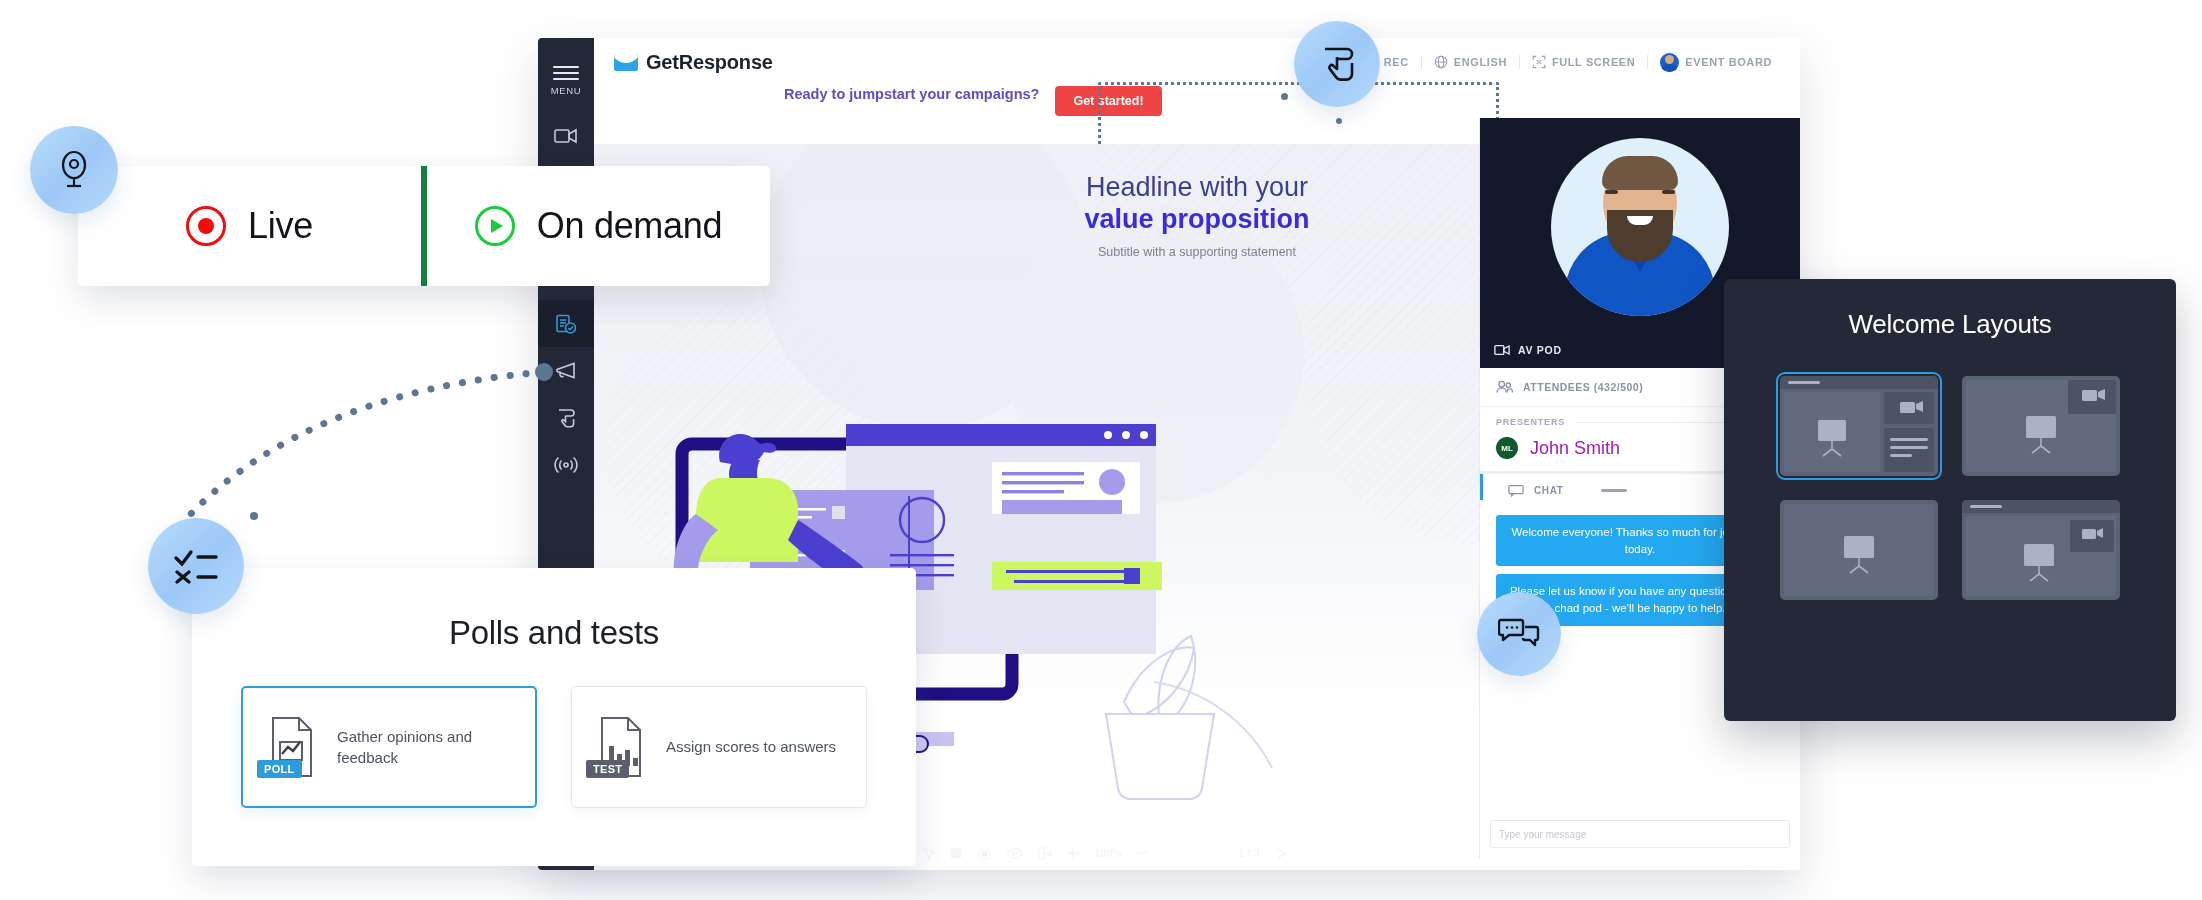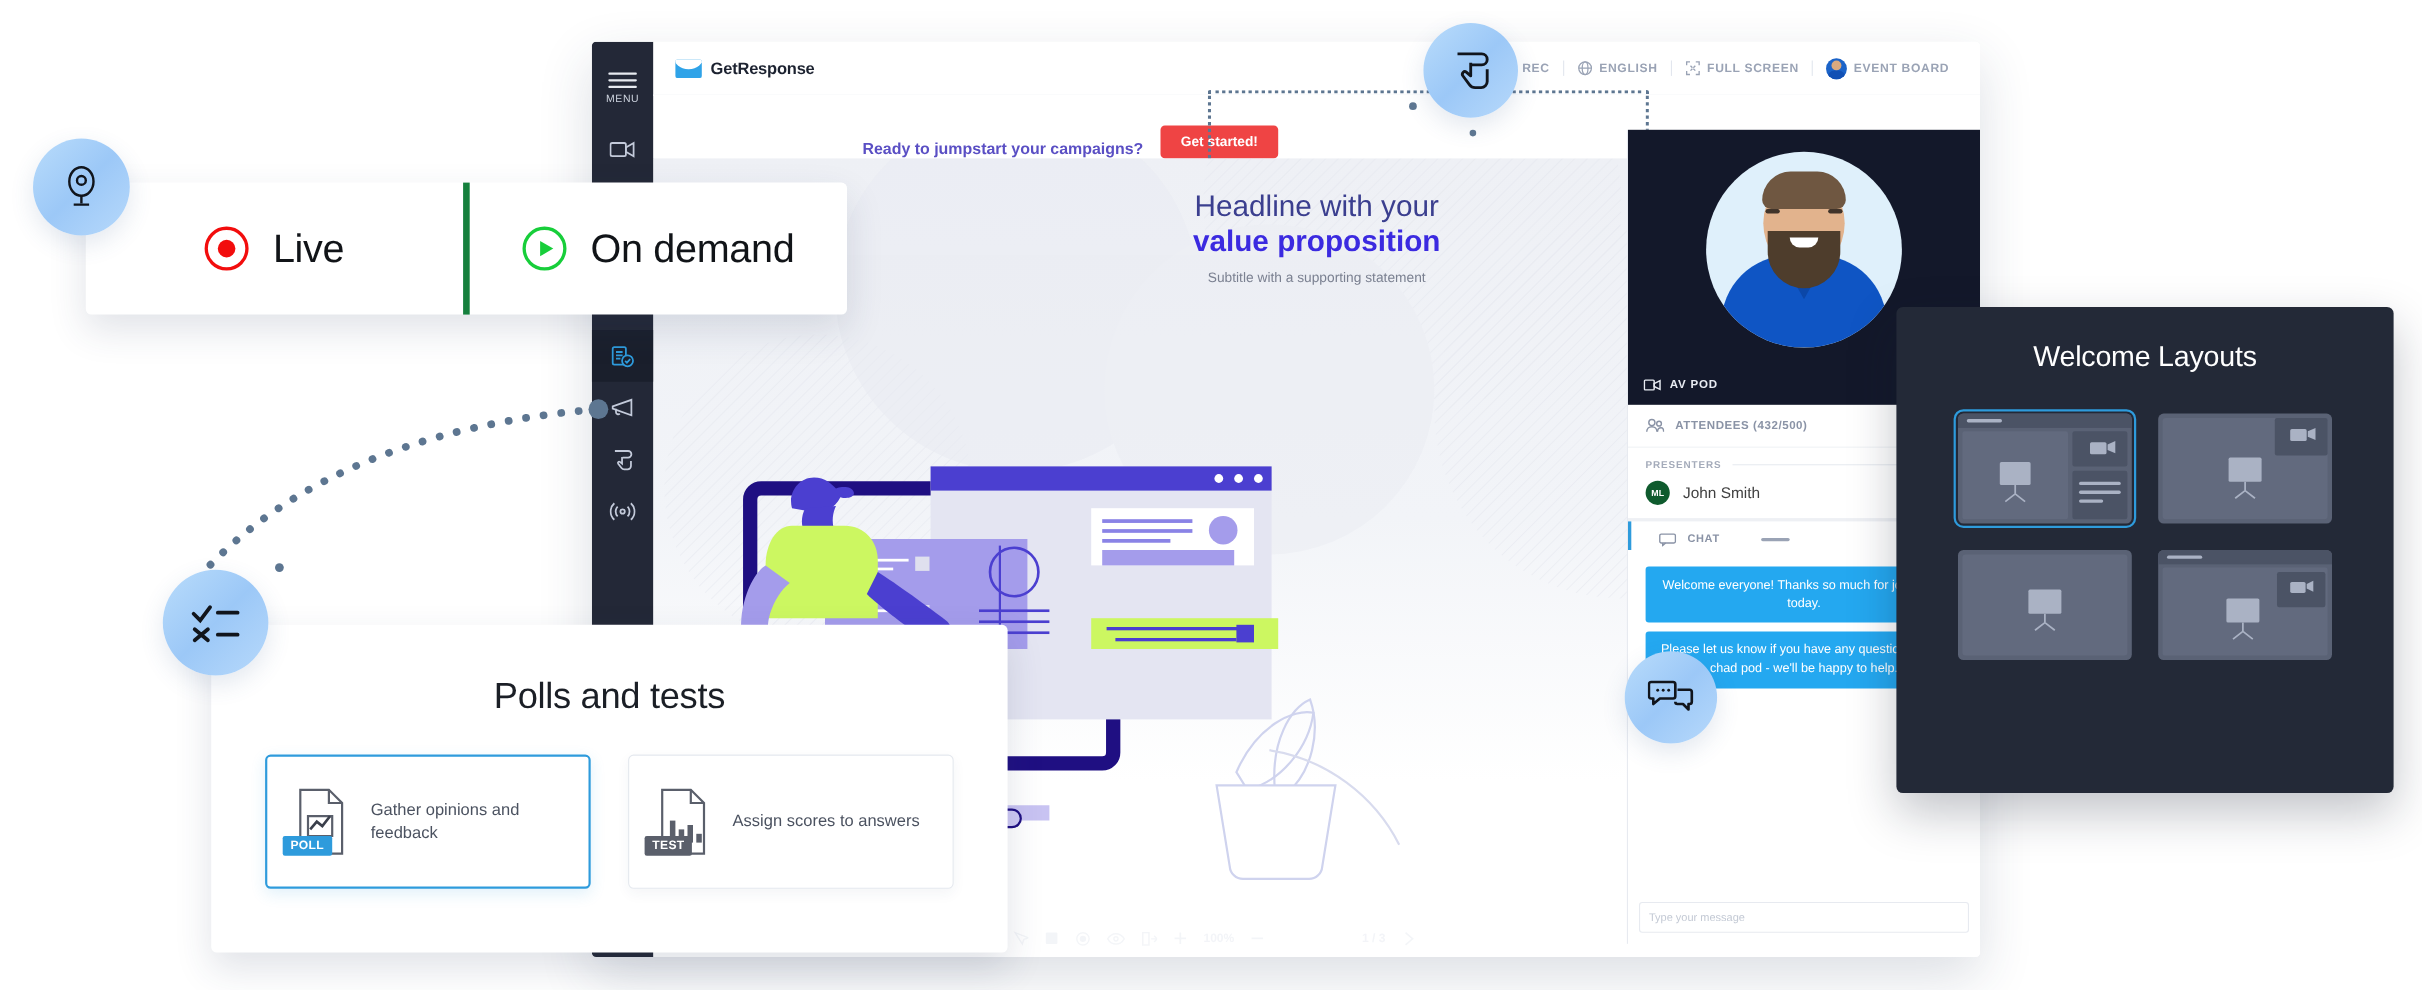--- a/index.html
+++ b/index.html
@@ -40,33 +40,33 @@
   .wb-ico.active{background:#1a1f2c;}
   .wb-ico.active svg{color:#2e9bdc}
 
   .wb-topbar{
     position:absolute;left:56px;top:0;right:0;height:48px;background:#fff;
     border-bottom:1px solid #eceff4;display:flex;align-items:center;
   }
   .gr-logo{display:flex;align-items:center;margin-left:20px;gap:8px}
   .gr-env{width:24px;height:17px;background:#2fa3e8;border-radius:2px;position:relative;overflow:hidden}
   .gr-env:before{content:"";position:absolute;left:-2px;top:-9px;width:28px;height:18px;border-radius:0 0 50% 50%/0 0 70% 70%;background:#fff;}
-  .gr-name{font-size:15px;font-weight:bold;color:#1c2230;letter-spacing:-.2px}
+  .gr-name{font-size:20px;font-weight:bold;color:#1c2230;letter-spacing:-.2px}
   .wb-top-right{margin-left:auto;display:flex;align-items:center;gap:0;padding-right:16px}
   .tb-item{display:flex;align-items:center;gap:6px;font-size:11px;font-weight:bold;color:#9aa3b5;letter-spacing:.6px;padding:0 12px}
   .tb-sep{width:1px;height:14px;background:#e2e6ee}
   .rec-toggle{width:22px;height:11px;border-radius:6px;background:#cdd3de;position:relative}
   .rec-toggle:after{content:"";position:absolute;left:1px;top:1px;width:9px;height:9px;border-radius:50%;background:#8e97a9}
   .tb-avatar{width:19px;height:19px;border-radius:50%;background:#1b63c8;position:relative;overflow:hidden}
   .tb-avatar:before{content:"";position:absolute;left:5px;top:2px;width:9px;height:9px;border-radius:50%;background:#d9a97f}
   .tb-avatar:after{content:"";position:absolute;left:1px;top:11px;width:17px;height:11px;border-radius:7px 7px 0 0;background:#1250b4}
 
   .wb-banner{
     position:absolute;left:56px;top:48px;right:0;height:58px;background:#fff;
-    display:flex;align-items:flex-end;
+    display:flex;align-items:flex-start;
   }
   .banner-txt{margin-left:190px;font-size:14.5px;font-weight:bold;color:#5a4fc4}
   .banner-btn{
     margin-left:16px;background:#ef4444;color:#fff;font-size:12.5px;font-weight:bold;
     padding:8px 18px;border-radius:4px;border:0;cursor:pointer;
   }
   .dotted-sel{
     position:absolute;left:560px;top:44px;width:395px;height:68px;
     border:3px dotted #5d7691;border-radius:2px;pointer-events:none;
   }
@@ -103,21 +103,21 @@
   .face-body{position:absolute;left:50%;bottom:0;transform:translateX(-50%);width:150px;height:84px;border-radius:62px 62px 0 0;background:#0f55c4}
   .face-collar{position:absolute;left:50%;bottom:44px;transform:translateX(-50%);width:38px;height:34px;background:#0b47a8;clip-path:polygon(0 0,100% 0,50% 100%)}
   .av-label{position:absolute;left:14px;bottom:12px;display:flex;align-items:center;gap:8px;color:#e8ebf2;font-size:10.5px;font-weight:bold;letter-spacing:.7px}
   .av-badge{position:absolute;right:16px;bottom:8px;width:22px;height:22px;border-radius:50%;background:#e03131;display:flex;align-items:center;justify-content:center}
 
   .att-row{display:flex;align-items:center;gap:10px;padding:12px 16px;color:#8a93a6;font-size:10.5px;font-weight:bold;letter-spacing:.5px;border-bottom:1px solid #f0f2f6}
   .presenters-hdr{display:flex;align-items:center;gap:10px;padding:10px 16px 4px;color:#a4abba;font-size:9px;font-weight:bold;letter-spacing:.8px}
   .presenters-hdr .rule{flex:1;height:1px;background:#e8ebf1}
   .presenter{display:flex;align-items:center;gap:12px;padding:6px 16px 12px}
   .pres-av{width:22px;height:22px;border-radius:50%;background:#0f5b2e;color:#fff;font-size:8px;font-weight:bold;display:flex;align-items:center;justify-content:center}
-  .pres-name{font-size:14px;color:#404040}
+  .pres-name{font-size:18px;color:#a21caf}
   .chat-hdr{display:flex;align-items:center;gap:10px;padding:10px 28px;border-top:3px solid #eef0f4;color:#8a93a6;font-size:10px;font-weight:bold;letter-spacing:.6px;position:relative}
   .chat-hdr .drag{width:26px;height:3px;border-radius:2px;background:#9aa3b5;margin-left:28px}
   .chat-accent{position:absolute;left:0;top:0;width:3px;height:26px;background:#2e9bdc}
   .bubble{margin:8px 16px;background:#24a8f0;color:#fff;font-size:11.5px;line-height:1.45;border-radius:3px;padding:9px 12px;text-align:center}
   .chat-input{position:absolute;left:10px;right:10px;bottom:10px;height:26px;border:1px solid #e7eaf0;border-radius:3px;display:flex;align-items:center;padding:0 8px;font-size:10px;color:#c3c9d4}
 
   .wb-bottombar{
     position:absolute;left:56px;right:320px;bottom:0;height:34px;
     display:flex;align-items:center;gap:14px;padding-left:240px;
     color:#f0f2f6;font-size:11px;opacity:.85;

